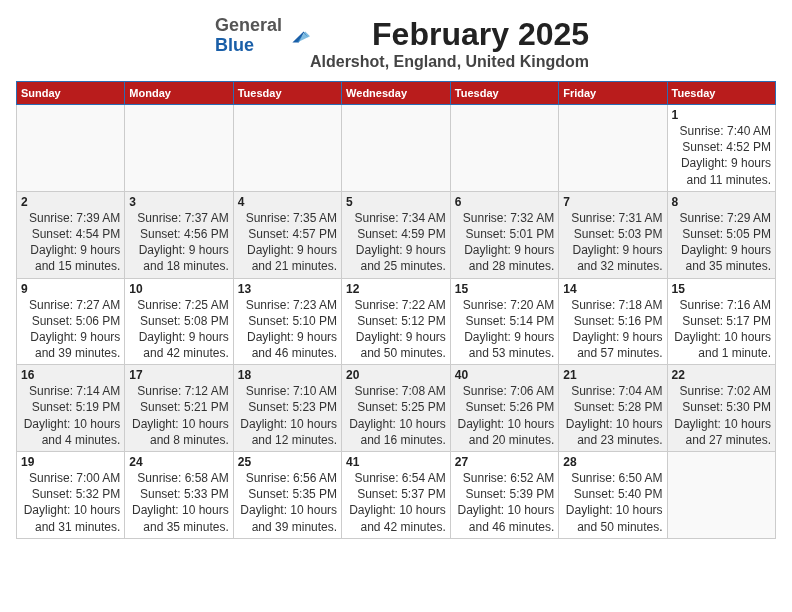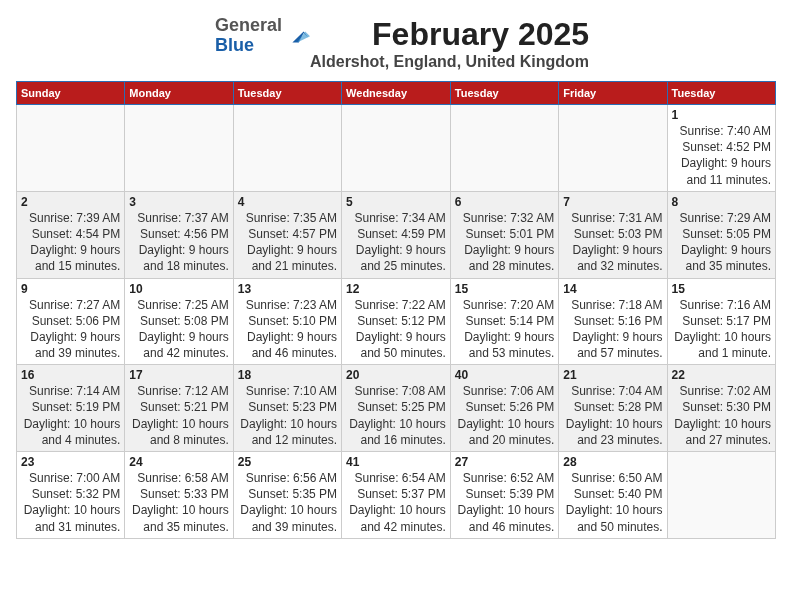--- a/index.html
+++ b/index.html
@@ -230,21 +230,21 @@
             <span class="day-number">21</span>
             <div class="day-info">Sunrise: 7:04 AM<br>Sunset: 5:28 PM<br>Daylight: 10 hours and 23 minutes.</div>
           </td>
           <td>
             <span class="day-number">22</span>
             <div class="day-info">Sunrise: 7:02 AM<br>Sunset: 5:30 PM<br>Daylight: 10 hours and 27 minutes.</div>
           </td>
         </tr>
         <tr>
           <td>
-            <span class="day-number">23</span>
+            <span class="day-number">19</span>
             <div class="day-info">Sunrise: 7:00 AM<br>Sunset: 5:32 PM<br>Daylight: 10 hours and 31 minutes.</div>
           </td>
           <td>
             <span class="day-number">24</span>
             <div class="day-info">Sunrise: 6:58 AM<br>Sunset: 5:33 PM<br>Daylight: 10 hours and 35 minutes.</div>
           </td>
           <td>
             <span class="day-number">25</span>
             <div class="day-info">Sunrise: 6:56 AM<br>Sunset: 5:35 PM<br>Daylight: 10 hours and 39 minutes.</div>
           </td>

